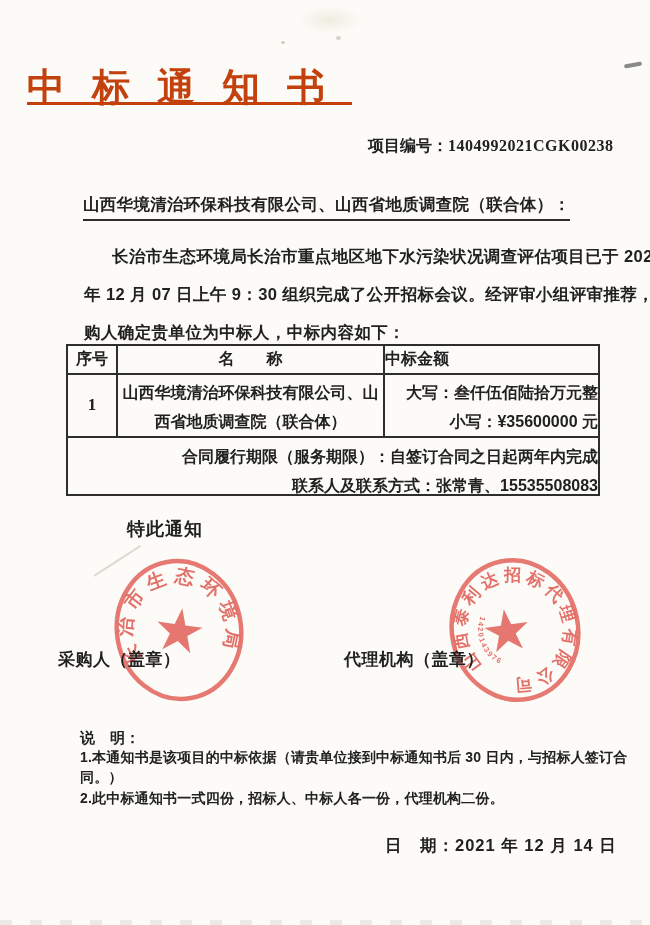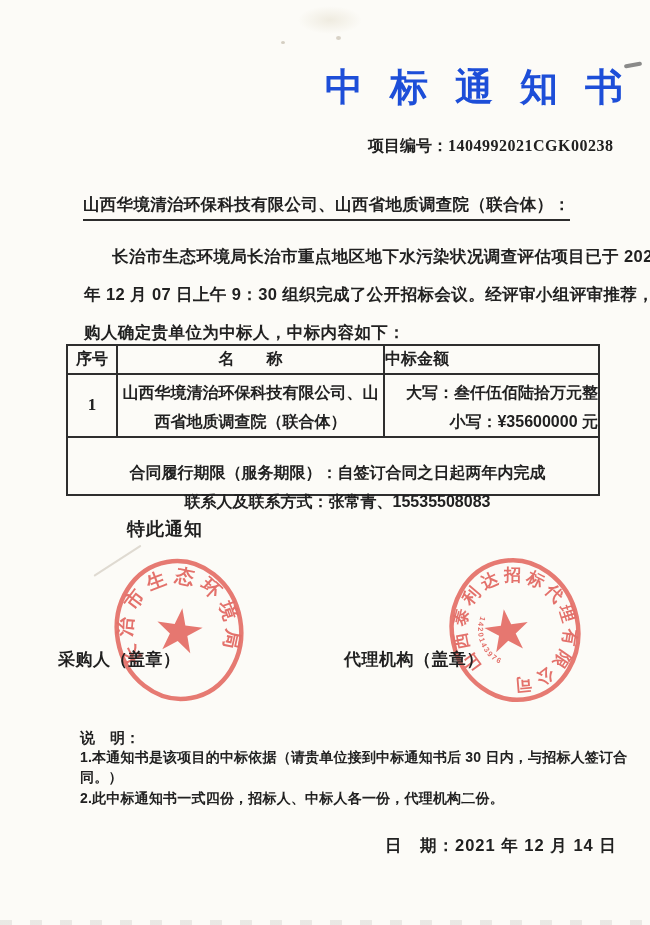--- a/index.html
+++ b/index.html
@@ -4,24 +4,25 @@
 <style>
   html,body { margin:0; padding:0; background:#e8e8e8; }
   #paper {
     position:relative; width:650px; height:925px; overflow:hidden;
     background:#fcfbf7; color:#212121;
     font-family:"Liberation Sans", sans-serif;
   }
   .abs { position:absolute; }
 
   .title {
-    top:62px; left:0; width:100%; text-align:right;
+    top:62px; left:0; width:100%; text-align:left;
     font-family:"Liberation Serif", serif; font-weight:bold;
-    font-size:38px; letter-spacing:27px; text-indent:27px; color:#1d4ed8;
+    font-size:38px; letter-spacing:27px; text-indent:27px; color:#c2410c;
     white-space:nowrap;
+    text-decoration:underline;
   }
   .project { top:136px; left:368px; font-size:16px; font-weight:bold; white-space:nowrap; }
   .project .num { font-family:"Liberation Serif", serif; font-size:16px; letter-spacing:.5px; }
 
   .addressee {
     top:194px; left:83px; font-size:16.5px; font-weight:bold; white-space:nowrap;
     border-bottom:2px solid #2c2c2c; padding-bottom:3px; letter-spacing:.3px;
   }
   .bodyline { left:84px; font-size:16.5px; font-weight:bold; white-space:nowrap; letter-spacing:.4px; }
   .bl1 { top:246px; text-indent:28px; }
@@ -33,21 +34,21 @@
   .trow { display:flex; box-sizing:border-box; }
   .thead { height:29px; border-bottom:2px solid #2e2e2e; }
   .tdata { height:63px; border-bottom:2px solid #2e2e2e; }
   .c1 { width:50px; border-right:2px solid #2e2e2e; box-sizing:border-box; text-align:center; }
   .c2 { width:267px; border-right:2px solid #2e2e2e; box-sizing:border-box; text-align:center; }
   .c3 { flex:1; box-sizing:border-box; }
   .thead .c1,.thead .c2,.thead .c3 { line-height:26px; }
   .tdata .c1 { font-family:"Liberation Serif", serif; line-height:60px; font-size:17px; }
   .tdata .c2 { padding-top:3px; line-height:29px; }
   .tdata .c3 { padding:3px 0 0 8px; line-height:29px; text-align:right; }
-  .tfoot { padding:20px 0 0 9px; line-height:29px; text-align:center; }
+  .tfoot { padding:4px 0 0 9px; line-height:29px; text-align:right; }
 
   .notice { top:517px; left:127px; font-size:18px; font-weight:bold; letter-spacing:1px; }
 
   .siglabel { top:620px; font-size:17px; font-weight:bold; z-index:3; white-space:nowrap; letter-spacing:.5px;margin-top:28px; }
   .sig-purchaser { left:58px; }
   .sig-agency { left:344px; }
 
   .stamp { z-index:2; }
   .stamp-left { top:544px; left:95px; }
   .stamp-right { top:542px; left:430px; }

